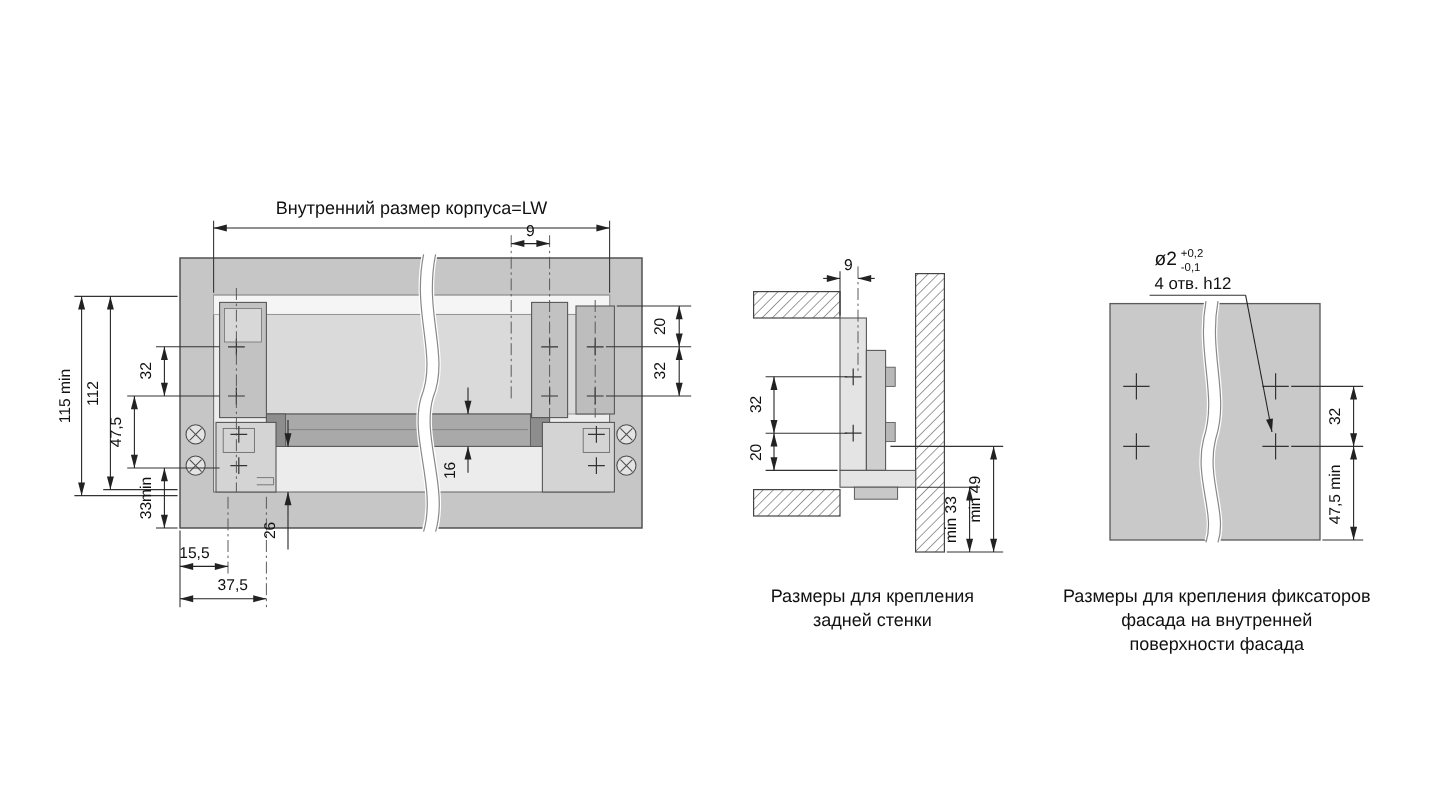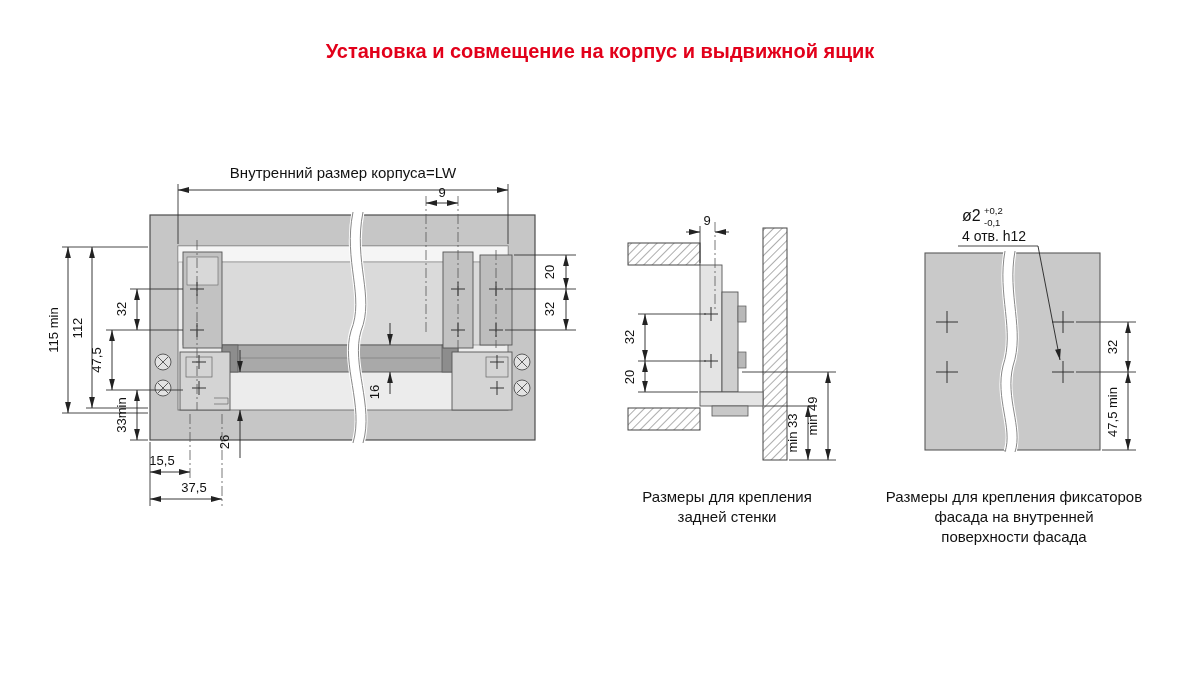--- a/index.html
+++ b/index.html
@@ -15,21 +15,20 @@
   .sup{font:9.5px "Liberation Sans",sans-serif;fill:#111;}
   .ln{stroke:#333;stroke-width:0.9;fill:none;}
   .dl{stroke:#222;stroke-width:0.9;fill:none;}
   .cl{stroke:#555;stroke-width:0.8;fill:none;stroke-dasharray:10 3 2 3;}
   .crs{stroke:#333;stroke-width:1;fill:none;}
 </style>
 </head>
 <body>
 
 <div class="page">
-  <h1 class="title" style="color: rgb(226, 0, 26);">Установка и совмещение на корпус и выдвижной ящик</h1>
 
   <svg width="1200" height="675" viewBox="0 0 1200 675">
     <defs>
       <marker id="ar" markerUnits="userSpaceOnUse" markerWidth="12" markerHeight="8" viewBox="0 0 12 8" refX="11.4" refY="4" orient="auto-start-reverse">
         <path d="M0.4,1.1 L11.4,4 L0.4,6.9 Z" fill="#222"></path>
       </marker>
       <pattern id="hatch" width="6" height="6" patternUnits="userSpaceOnUse" patternTransform="rotate(45)">
         <line x1="0" y1="0" x2="0" y2="6" stroke="#4a4a4a" stroke-width="0.9"></line>
       </pattern>
     </defs>

